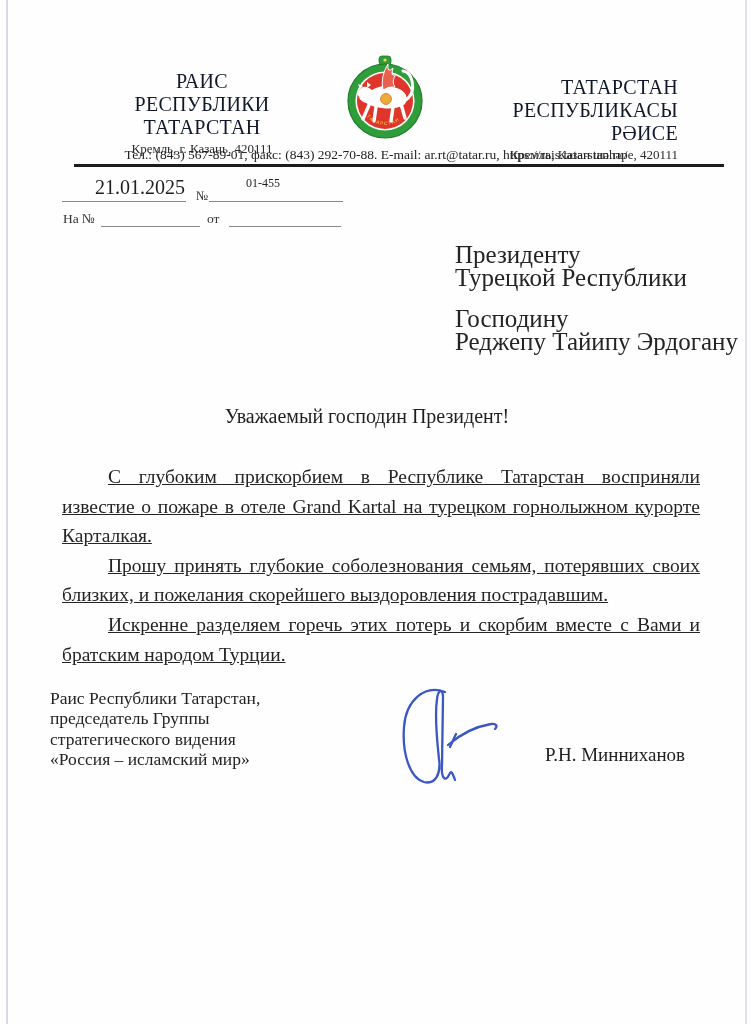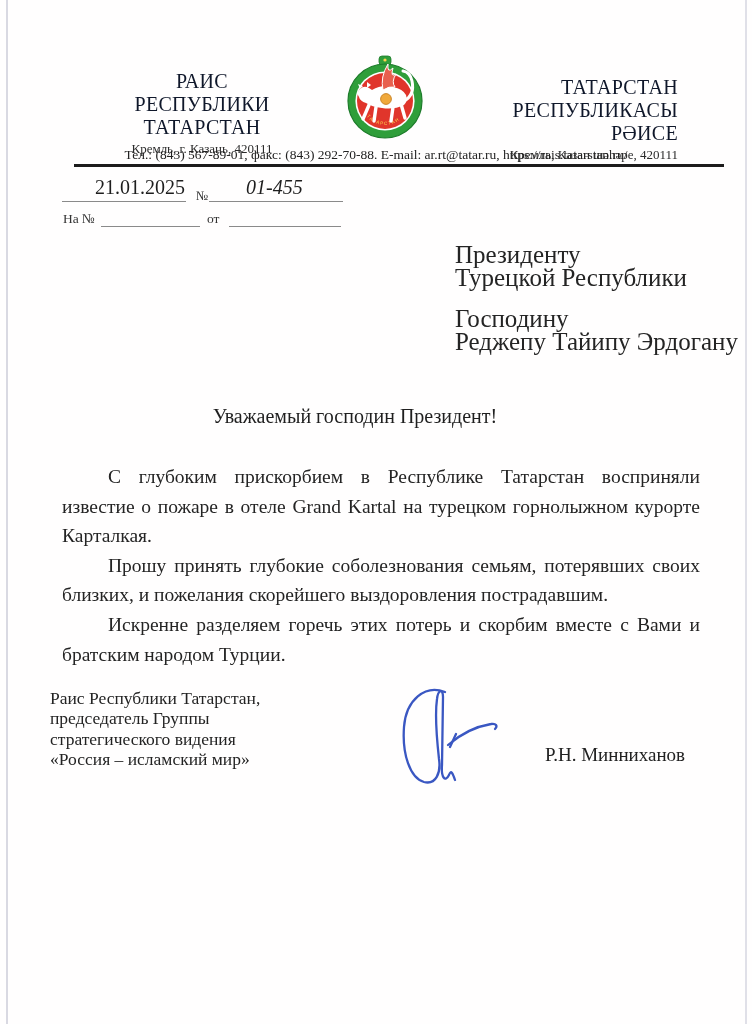--- a/index.html
+++ b/index.html
@@ -21,38 +21,38 @@
   .lh-right{position:absolute;left:426px;top:76px;width:252px;text-align:right;}
   .lh-big{font-size:20px;line-height:23px;color:#0f172a;letter-spacing:.3px;}
   .lh-small{font-size:13px;line-height:16px;margin-top:2px;color:#2a2a2a;}
   .emblem{position:absolute;left:345px;top:55px;width:80px;height:86px;}
 
   .contact{position:absolute;left:0;top:147px;width:752px;text-align:center;font-size:13.5px;color:#222;}
   .rule{position:absolute;left:74px;top:164px;width:650px;height:3px;background:#1c1c1c;}
 
   
   .ref-date{position:absolute;left:95px;top:176px;font-size:20px;color:#1e1e1e;}
-  .ref-num{position:absolute;left:246px;top:176px;font-size:20px;color:#1e1e1e;font-style:italic;}
+  .ref-num{position:absolute;left:246px;top:176px;font-size:12px;color:#1e1e1e;}
   .no-sign{position:absolute;left:196px;top:188px;font-size:13px;color:#333;}
   .uline{position:absolute;height:1px;background:#8a8a8a;}
   .ul1{left:62px;top:201px;width:124px;}
   .ul2{left:209px;top:201px;width:134px;}
   .na-label{position:absolute;left:63px;top:211px;font-size:13.5px;color:#333;}
   .ot-label{position:absolute;left:207px;top:211px;font-size:13.5px;color:#333;}
   .ul3{left:101px;top:226px;width:99px;}
   .ul4{left:229px;top:226px;width:112px;}
 
   
   .recipient{position:absolute;left:455px;top:244px;font-size:25px;line-height:22.5px;color:#242424;}
   .recipient .grp{margin:0;}
   .recipient .gap{height:19px;}
 
   
-  .salutation{position:absolute;left:4px;top:405px;width:702px;text-align:center;font-size:20px;color:#1f1f1f;}
-  .body-text{position:absolute;left:62px;top:462px;width:638px;font-size:19.5px;line-height:29.6px;text-align:justify;color:#242424;}
+  .salutation{position:absolute;left:16px;top:405px;width:702px;text-align:center;font-size:20px;color:#1f1f1f;}
+  .body-text{position:absolute;left:62px;top:462px;width:638px;font-size:19.5px;line-height:29.6px;text-align:justify;color:#242424;text-decoration:underline;}
   .body-text p{margin:0;text-indent:46px;}
 
   
   .sig-pos{position:absolute;left:50px;top:688px;font-size:17.5px;line-height:20.3px;color:#232323;}
   .sig-scribble{position:absolute;left:393px;top:682px;width:112px;height:112px;}
   .sig-name{position:absolute;left:545px;top:744px;font-size:19px;color:#222;}
 </style>
 </head>
 <body>
 

